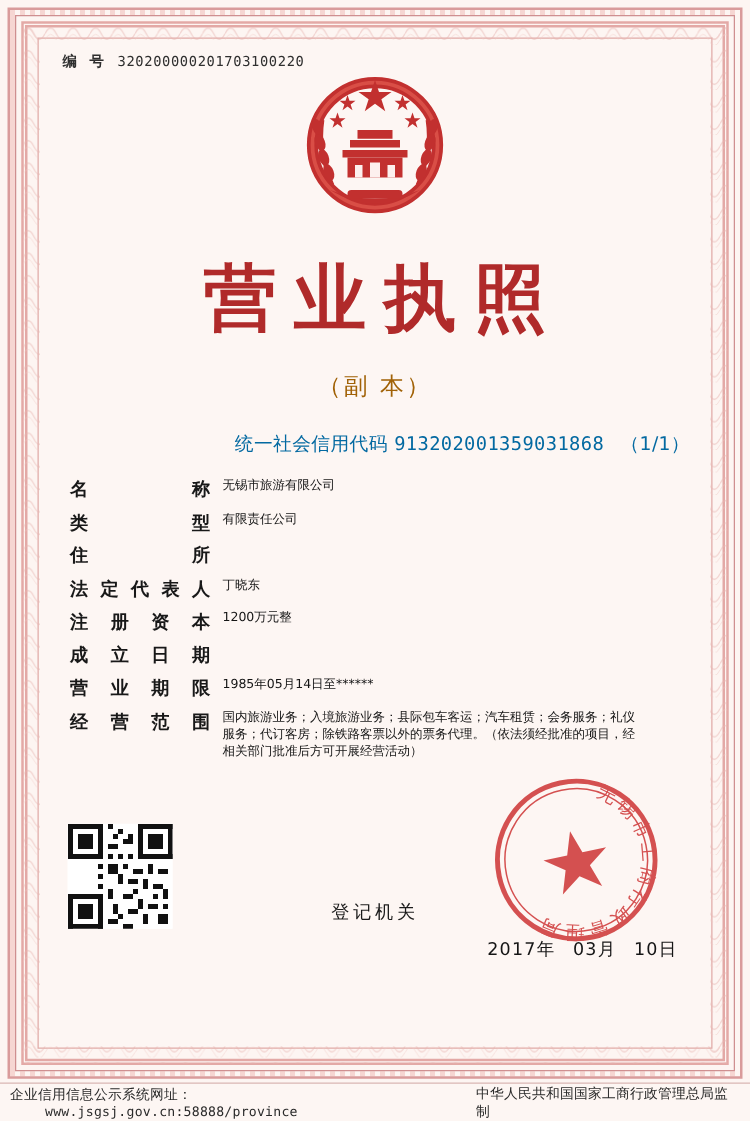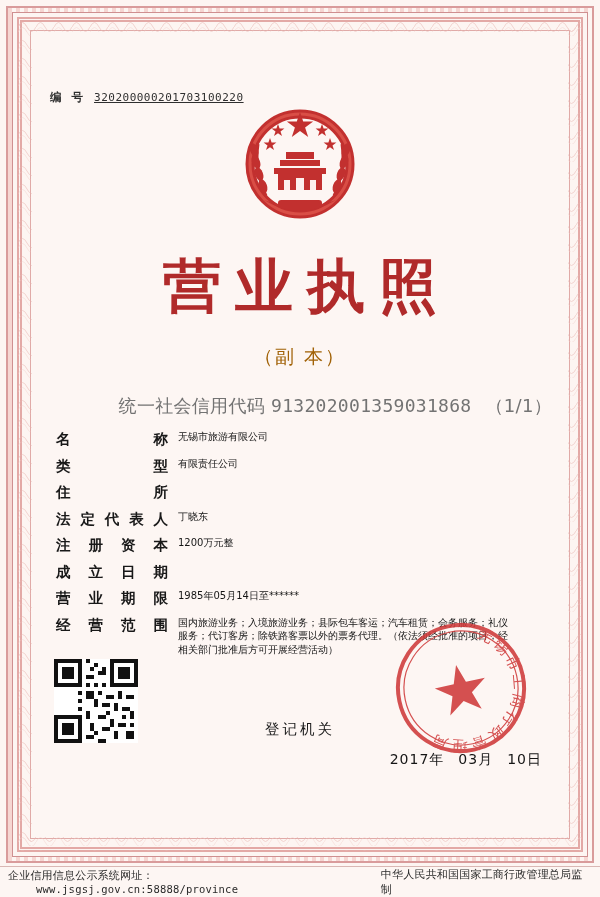--- a/index.html
+++ b/index.html
@@ -36,30 +36,30 @@
     background:#fdf6f3;
   }
   .guilloche{
     position:absolute;left:18px;top:18px;right:18px;bottom:46px;
     pointer-events:none;
     opacity:.55;
   }
 
   
   .content{
-    position:absolute;left:34px;top:34px;right:34px;bottom:62px;margin-top:48px;
+    position:absolute;left:34px;top:34px;right:34px;bottom:62px;
   }
 
   .code-row{
     position:absolute;left:16px;top:8px;
     font-size:11.5px;letter-spacing:.5px;color:#2f2f2f;
     display:flex;align-items:center;gap:8px;
   }
   .code-row .lab{font-weight:bold;letter-spacing:3px;}
-  .code-row .val{font-family:"DejaVu Sans Mono","Liberation Mono",monospace;font-size:11px;text-decoration:underline;}
+  .code-row .val{font-family:"DejaVu Sans Mono","Liberation Mono",monospace;font-size:11px;}
 
   
   .emblem{
     position:absolute;left:0;right:0;top:22px;
     display:flex;justify-content:center;
   }
   .emblem svg{display:block;}
 
   .title{
     position:absolute;left:0;right:0;top:166px;
@@ -72,21 +72,21 @@
     text-indent:14px;
   }
   .subtitle{
     position:absolute;left:0;right:0;top:262px;
     text-align:center;
     font-size:19px;letter-spacing:2px;color:#a16207;
   }
 
   .usci{
     position:absolute;right:14px;top:312px;
-    font-size:18px;color:#737373;
+    font-size:15px;color:#0369a1;
     letter-spacing:.3px;
   }
   .usci .num{font-family:"DejaVu Sans Mono","Liberation Mono",monospace;}
   .usci .pg{margin-left:8px;}
 
   
   .fields{
     position:absolute;left:22px;top:348px;right:18px;
   }
   .field{

